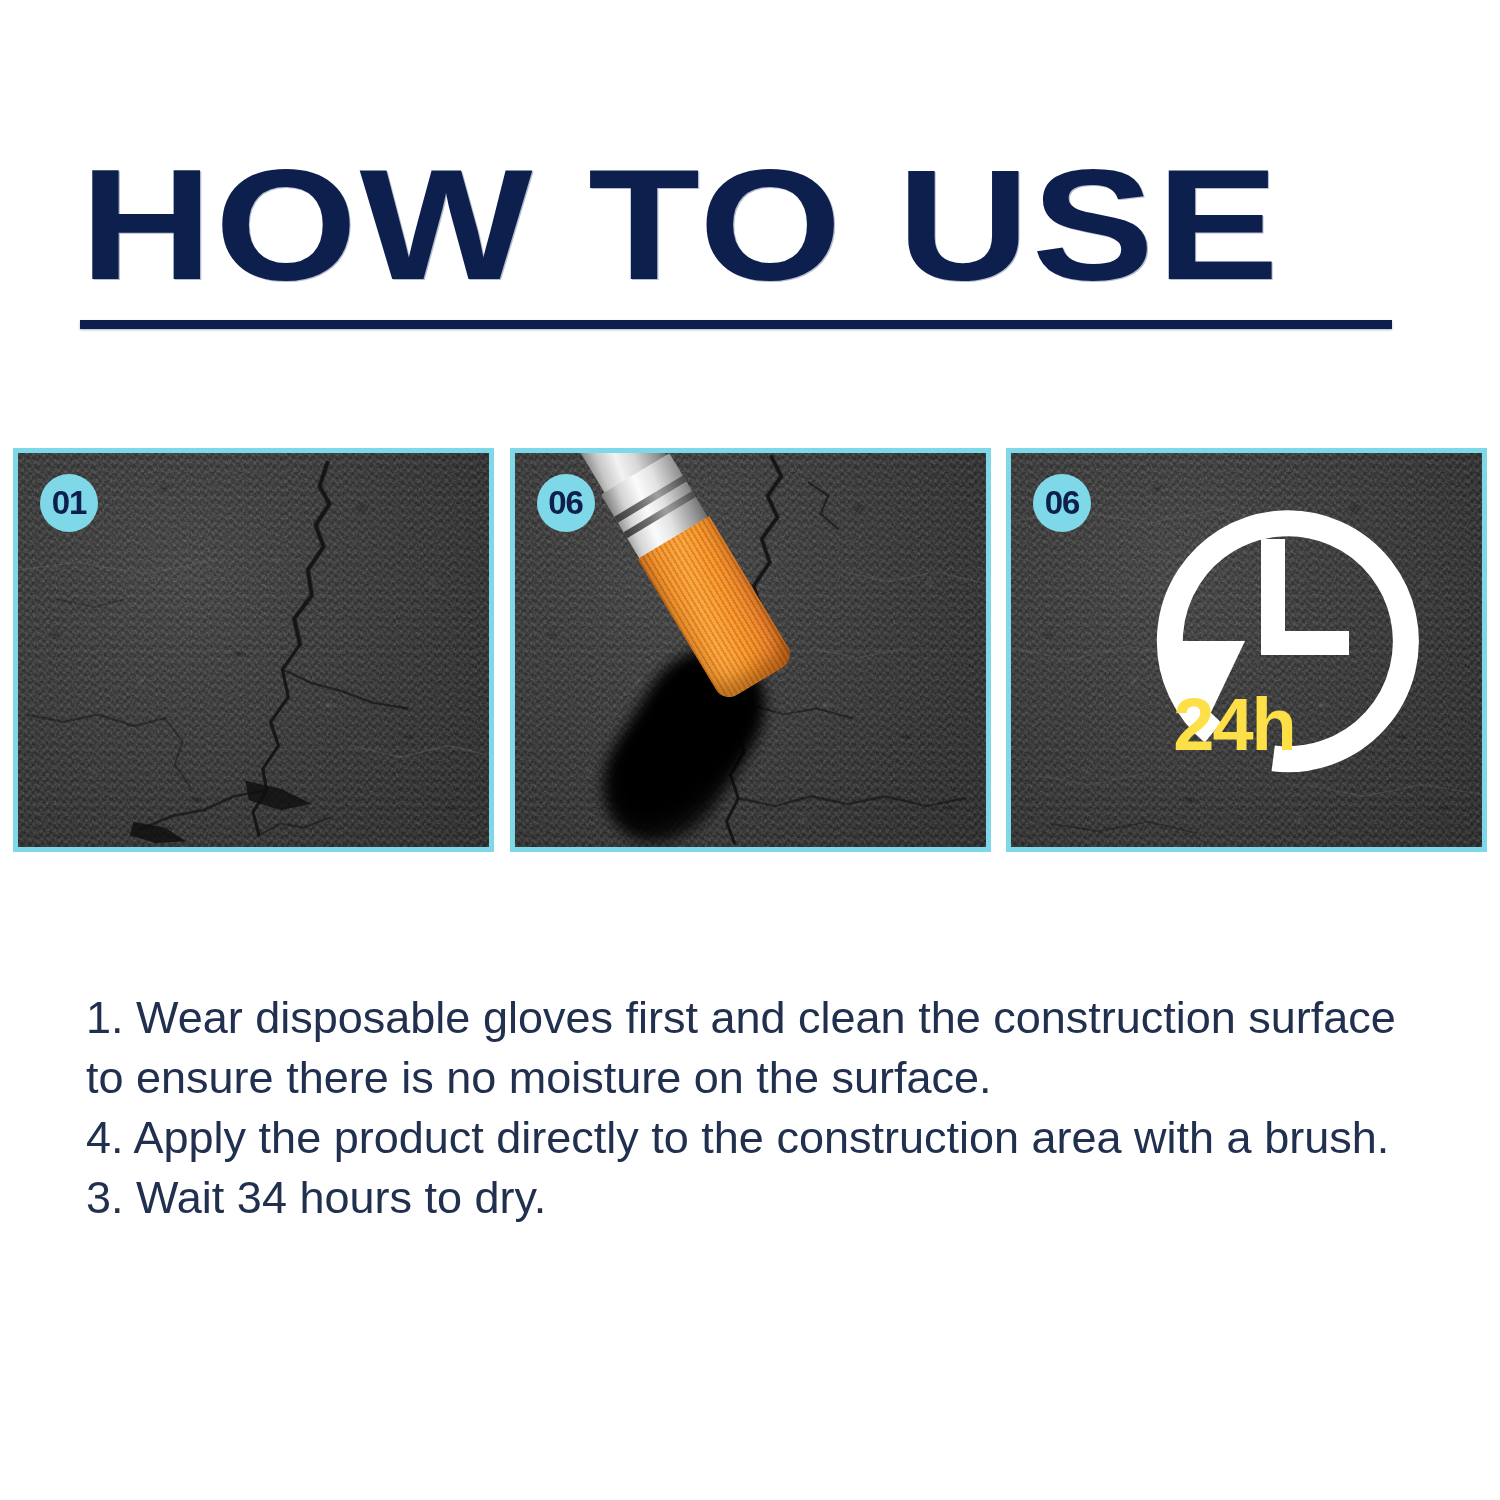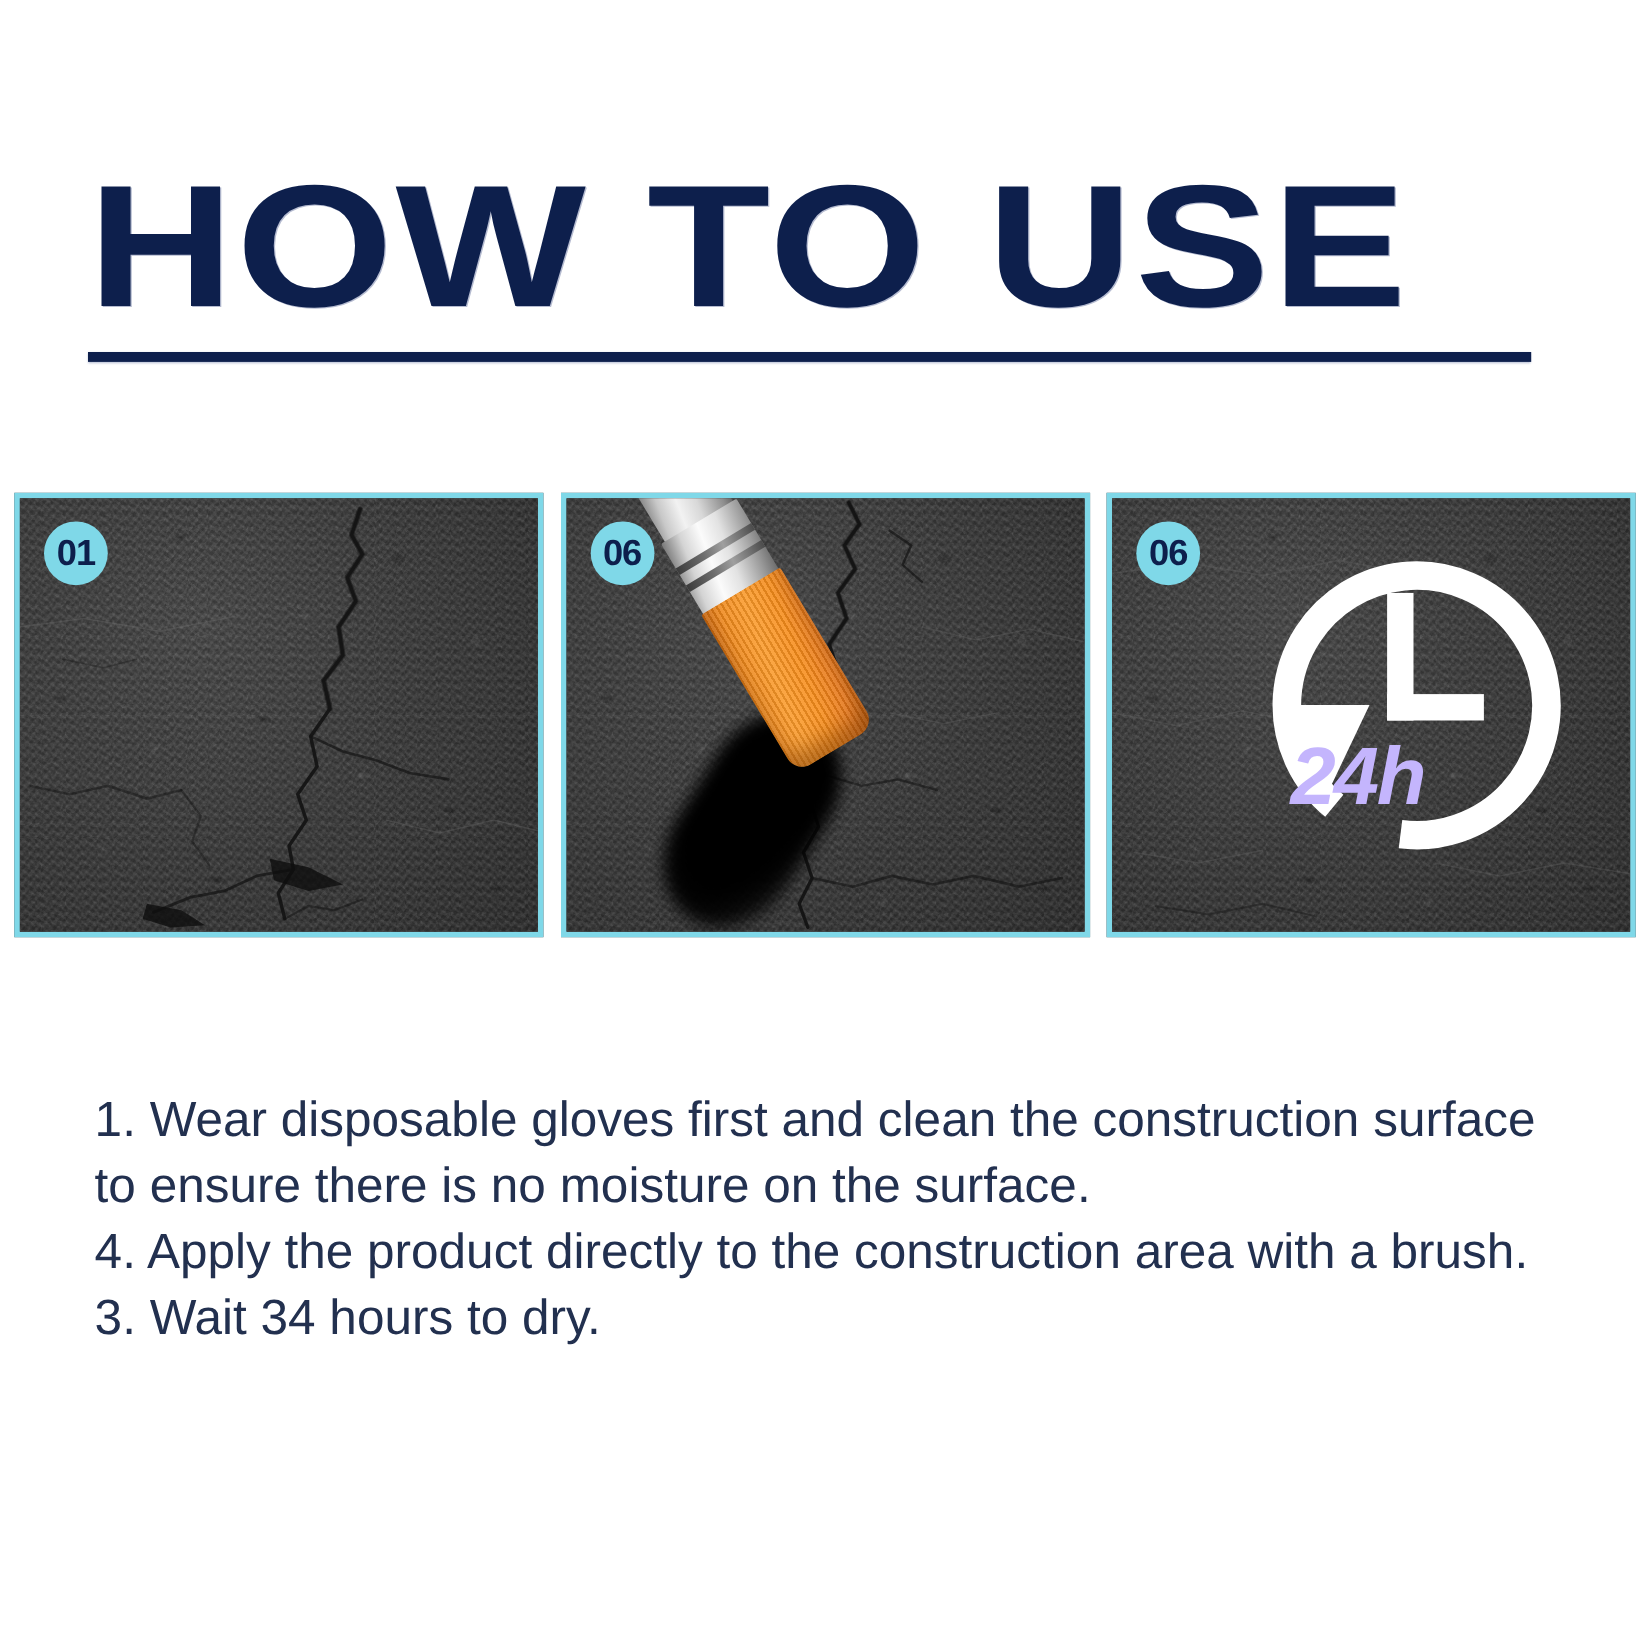--- a/index.html
+++ b/index.html
@@ -205,31 +205,30 @@
     position: absolute;
     left: 118px;
     top: 36px;
     width: 320px;
     height: 320px;
     z-index: 4;
   }
   #timer-label {
     position: absolute;
     left: 118px;
-    top: 216px;
+    top: 235px;
     width: 210px;
     text-align: center;
-    color: #c4b5fd;
+    color: #fde047;
     font-family: "Liberation Sans", sans-serif;
     font-weight: bold;
     font-size: 74px;
     line-height: 1;
     letter-spacing: -2px;
     z-index: 5;
-    font-style: italic;
   }
 
   
   #instructions {
     position: absolute;
     left: 86px;
     top: 988px;
     width: 1340px;
     color: #22304f;
     font-family: "Liberation Sans", sans-serif;

